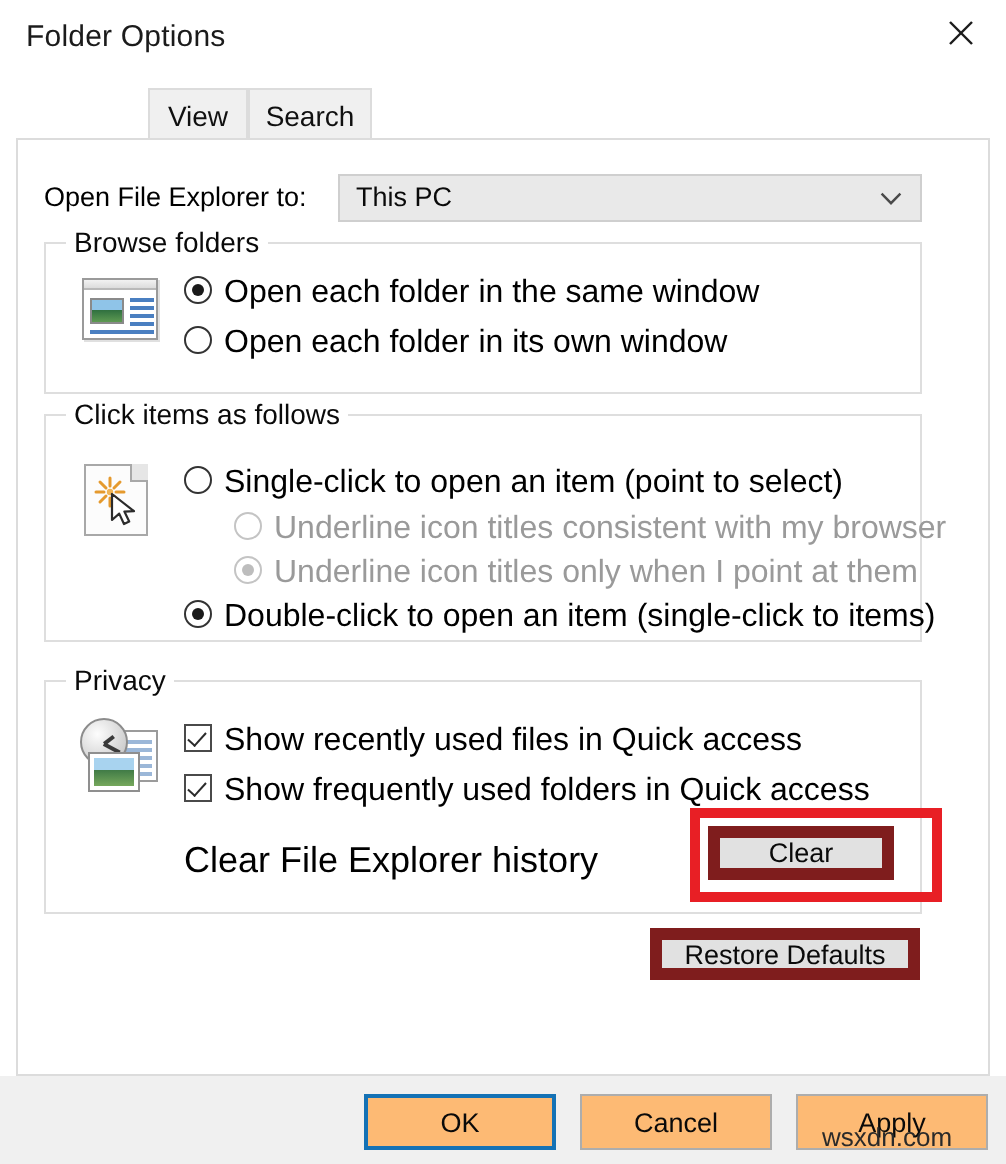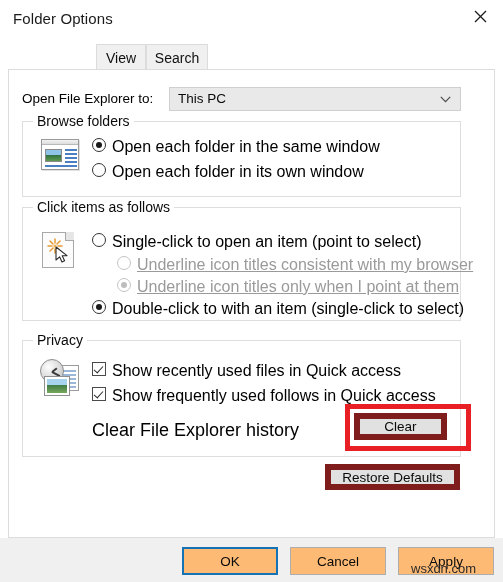--- a/index.html
+++ b/index.html
@@ -58,21 +58,20 @@
     font-size: 14px;
     color: #000;
     box-sizing: border-box;
     white-space: nowrap;
   }
   .tab.inactive {
     background: #f0f0f0;
     border: 1px solid #dcdcdc;
     border-bottom: none;
     color: #101010;
-    margin-left: 22px;
   }
   .tab.active {
     background: #ffffff;
     border: 1px solid #dcdcdc;
     border-bottom: 1px solid #ffffff;
     z-index: 3;
   }
   #tab-general { left: 0px;  width: 66px; }
   #tab-view    { left: 66px; width: 50px; }
   #tab-search  { left: 116px;width: 62px; }
@@ -254,21 +253,21 @@
     flex: 0 0 auto;
   }
   .radio.on::after {
     content: "";
     position: absolute;
     left: 2.6px; top: 2.6px;
     width: 6.2px; height: 6.2px;
     border-radius: 50%;
     background: #1a1a1a;
   }
-  .row.disabled { color: #9a9a9a; text-decoration: underline; }
+  .row.disabled { color: #9a9a9a; }
   .row.disabled .radio { border-color: #c4c4c4; }
   .row.disabled .radio.on::after { background: #bdbdbd; }
 
   .check {
     width: 14px; height: 14px;
     border: 1.3px solid #4a4a4a;
     background: #ffffff;
     box-sizing: border-box;
     position: relative;
     flex: 0 0 auto;
@@ -432,21 +431,21 @@
 <div class="row disabled" style="left:117px; top:256px;">
   <span class="radio"></span>
   <span class="lbl">Underline icon titles consistent with my browser</span>
 </div>
 <div class="row disabled" style="left:117px; top:278px;">
   <span class="radio on"></span>
   <span class="lbl">Underline icon titles only when I point at them</span>
 </div>
 <div class="row" style="left:92px; top:300px;">
   <span class="radio on"></span>
-  <span class="lbl">Double-click to with an item (single-click to select)</span>
+  <span class="lbl">Double-click to open an item (single-click to items)</span>
 </div>
 
 <div class="group" id="grp-privacy">
   <span class="group-label">Privacy</span>
 </div>
 <div class="opt-icon" style="left:38px; top:357px;">
   <div class="ico-priv">
     <div class="doc">
         <i style="top:4px"></i>
         <i style="top:8px"></i>
@@ -460,21 +459,21 @@
       </div>
     <div class="photo"></div>
   </div>
 </div>
 <div class="row" style="left:92px; top:362px;">
   <span class="check on"></span>
   <span class="lbl">Show recently used files in Quick access</span>
 </div>
 <div class="row" style="left:92px; top:387px;">
   <span class="check on"></span>
-  <span class="lbl">Show frequently used follows in Quick access</span>
+  <span class="lbl">Show frequently used folders in Quick access</span>
 </div>
 <div class="plain" style="left:92px; top:420px;">Clear File Explorer history</div>
 <div class="btn" id="btn-clear">Clear</div>
 <div class="annot-box"></div>
 
 <div class="btn" id="btn-restore">Restore Defaults</div>
 
 <div class="footer"></div>
 <div class="fbtn" id="btn-ok">OK</div>
 <div class="fbtn" id="btn-cancel">Cancel</div>

